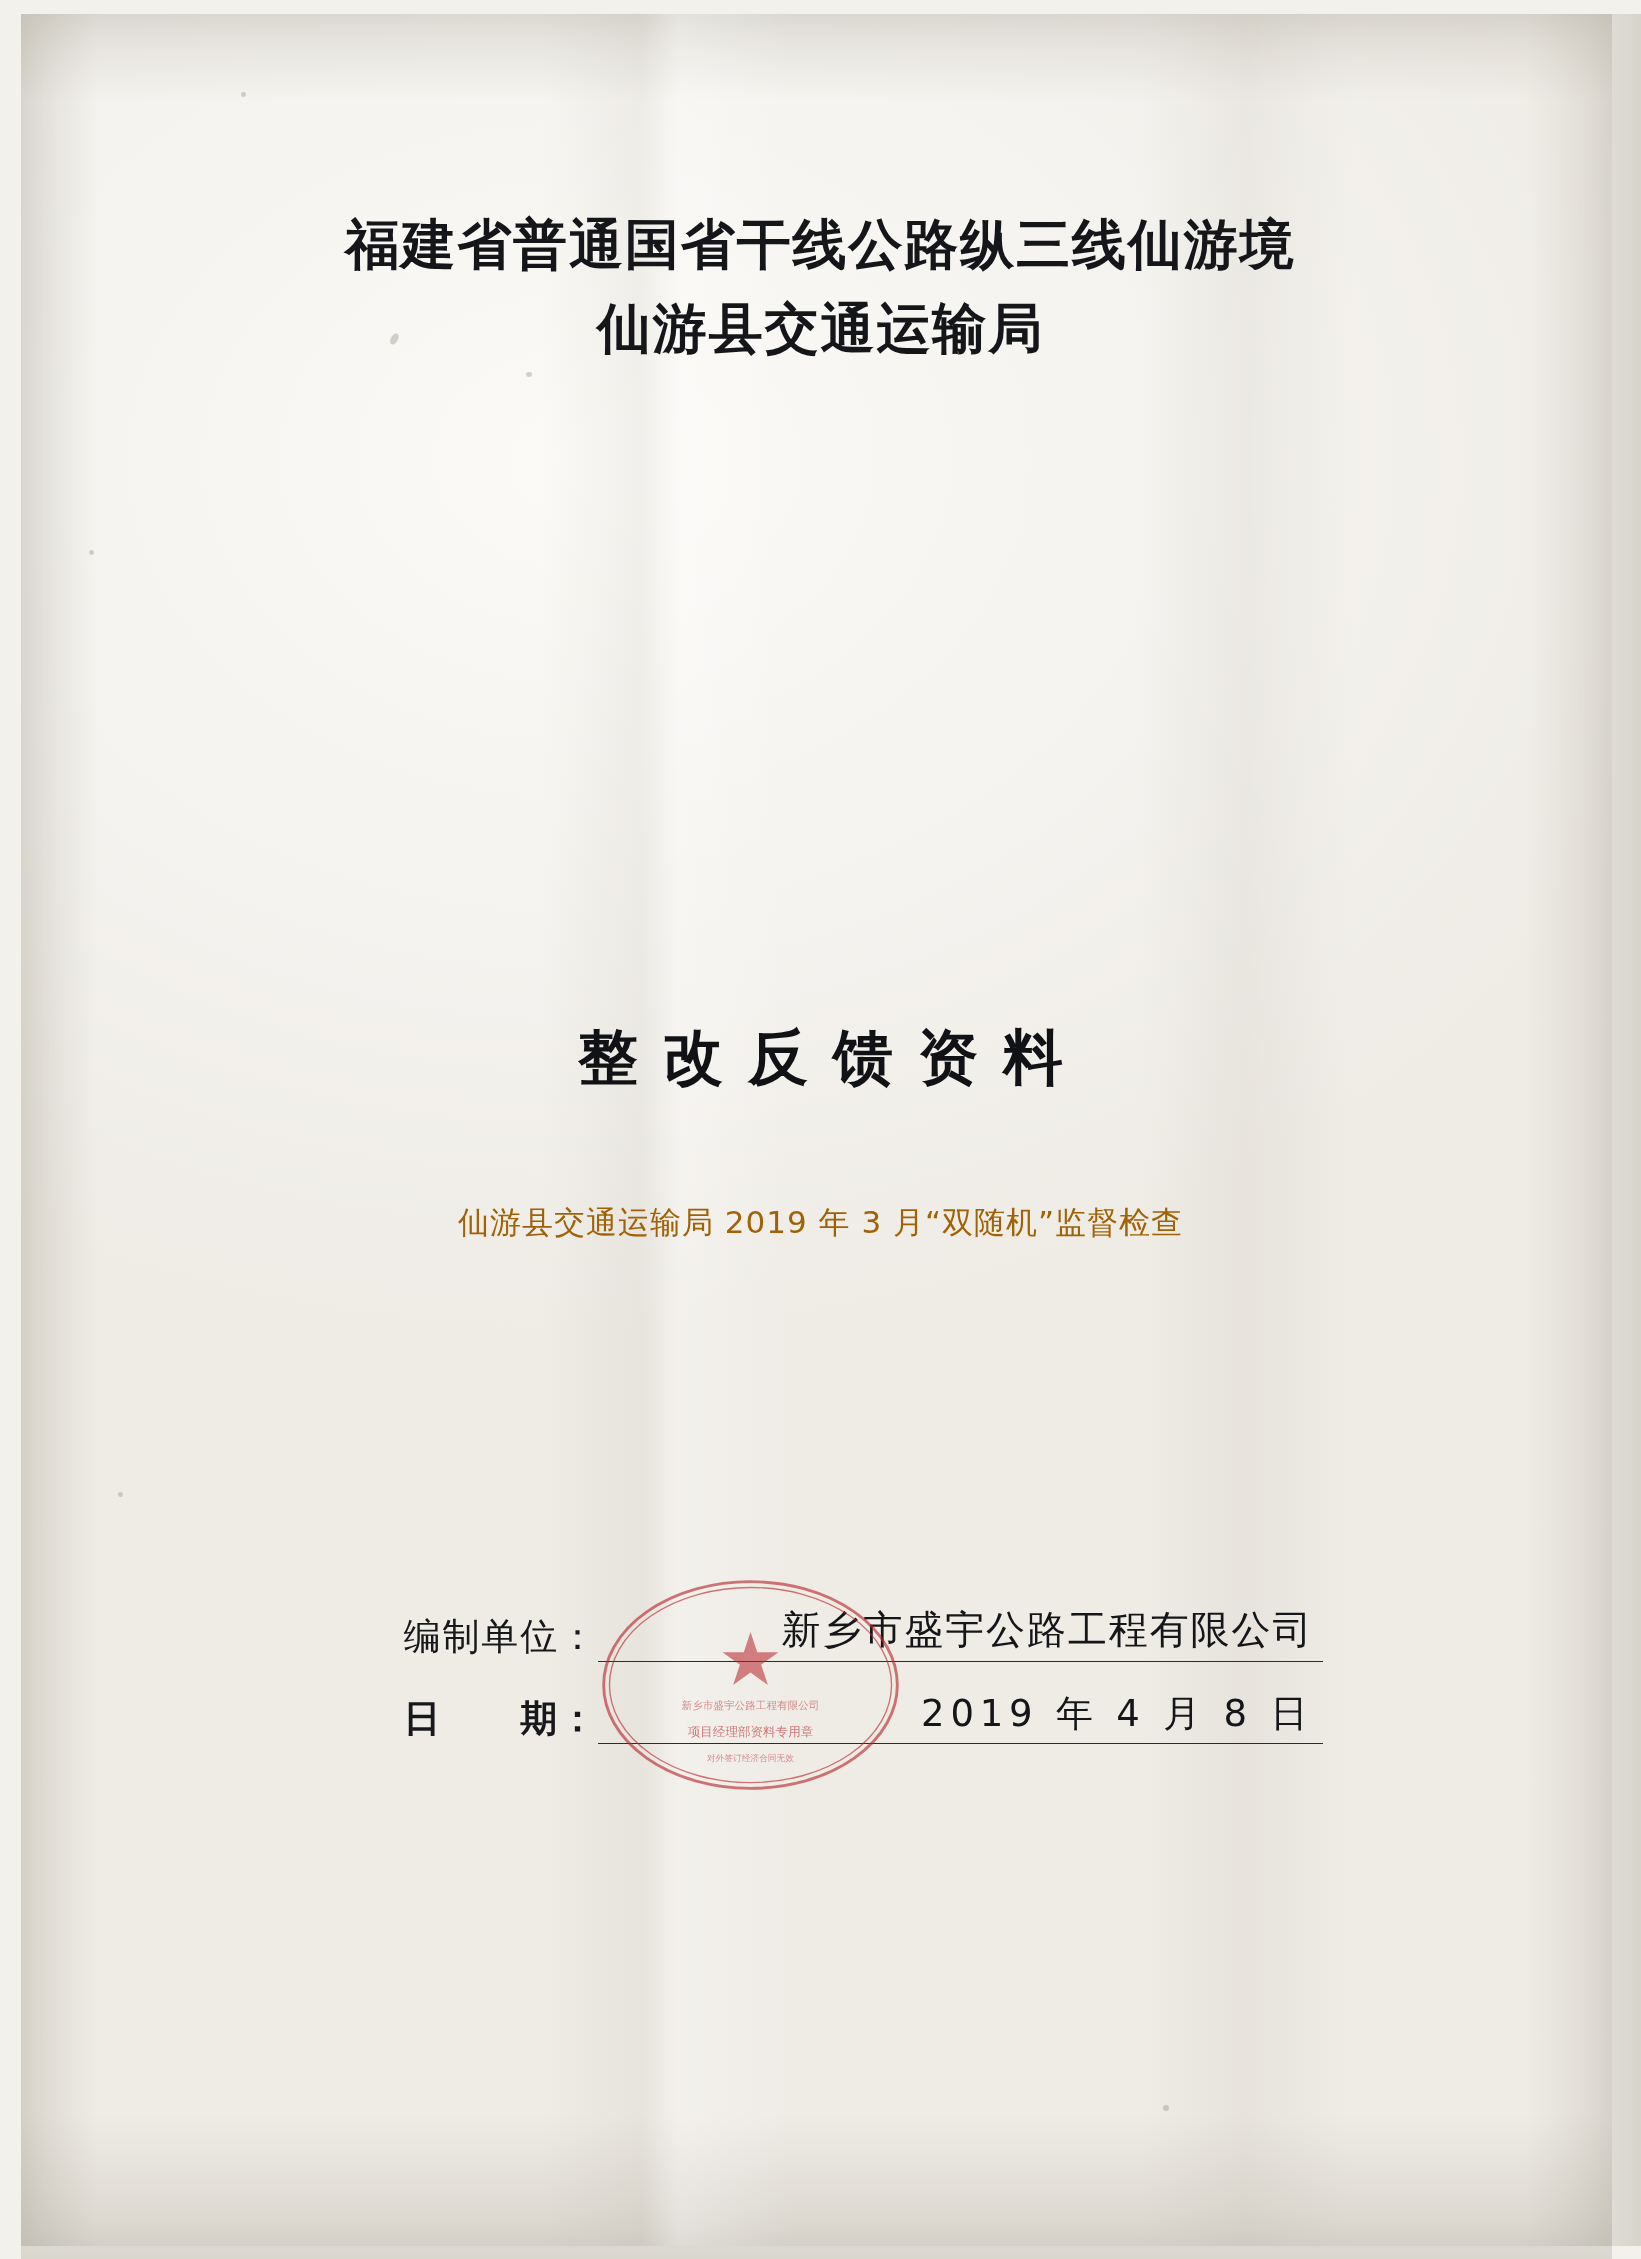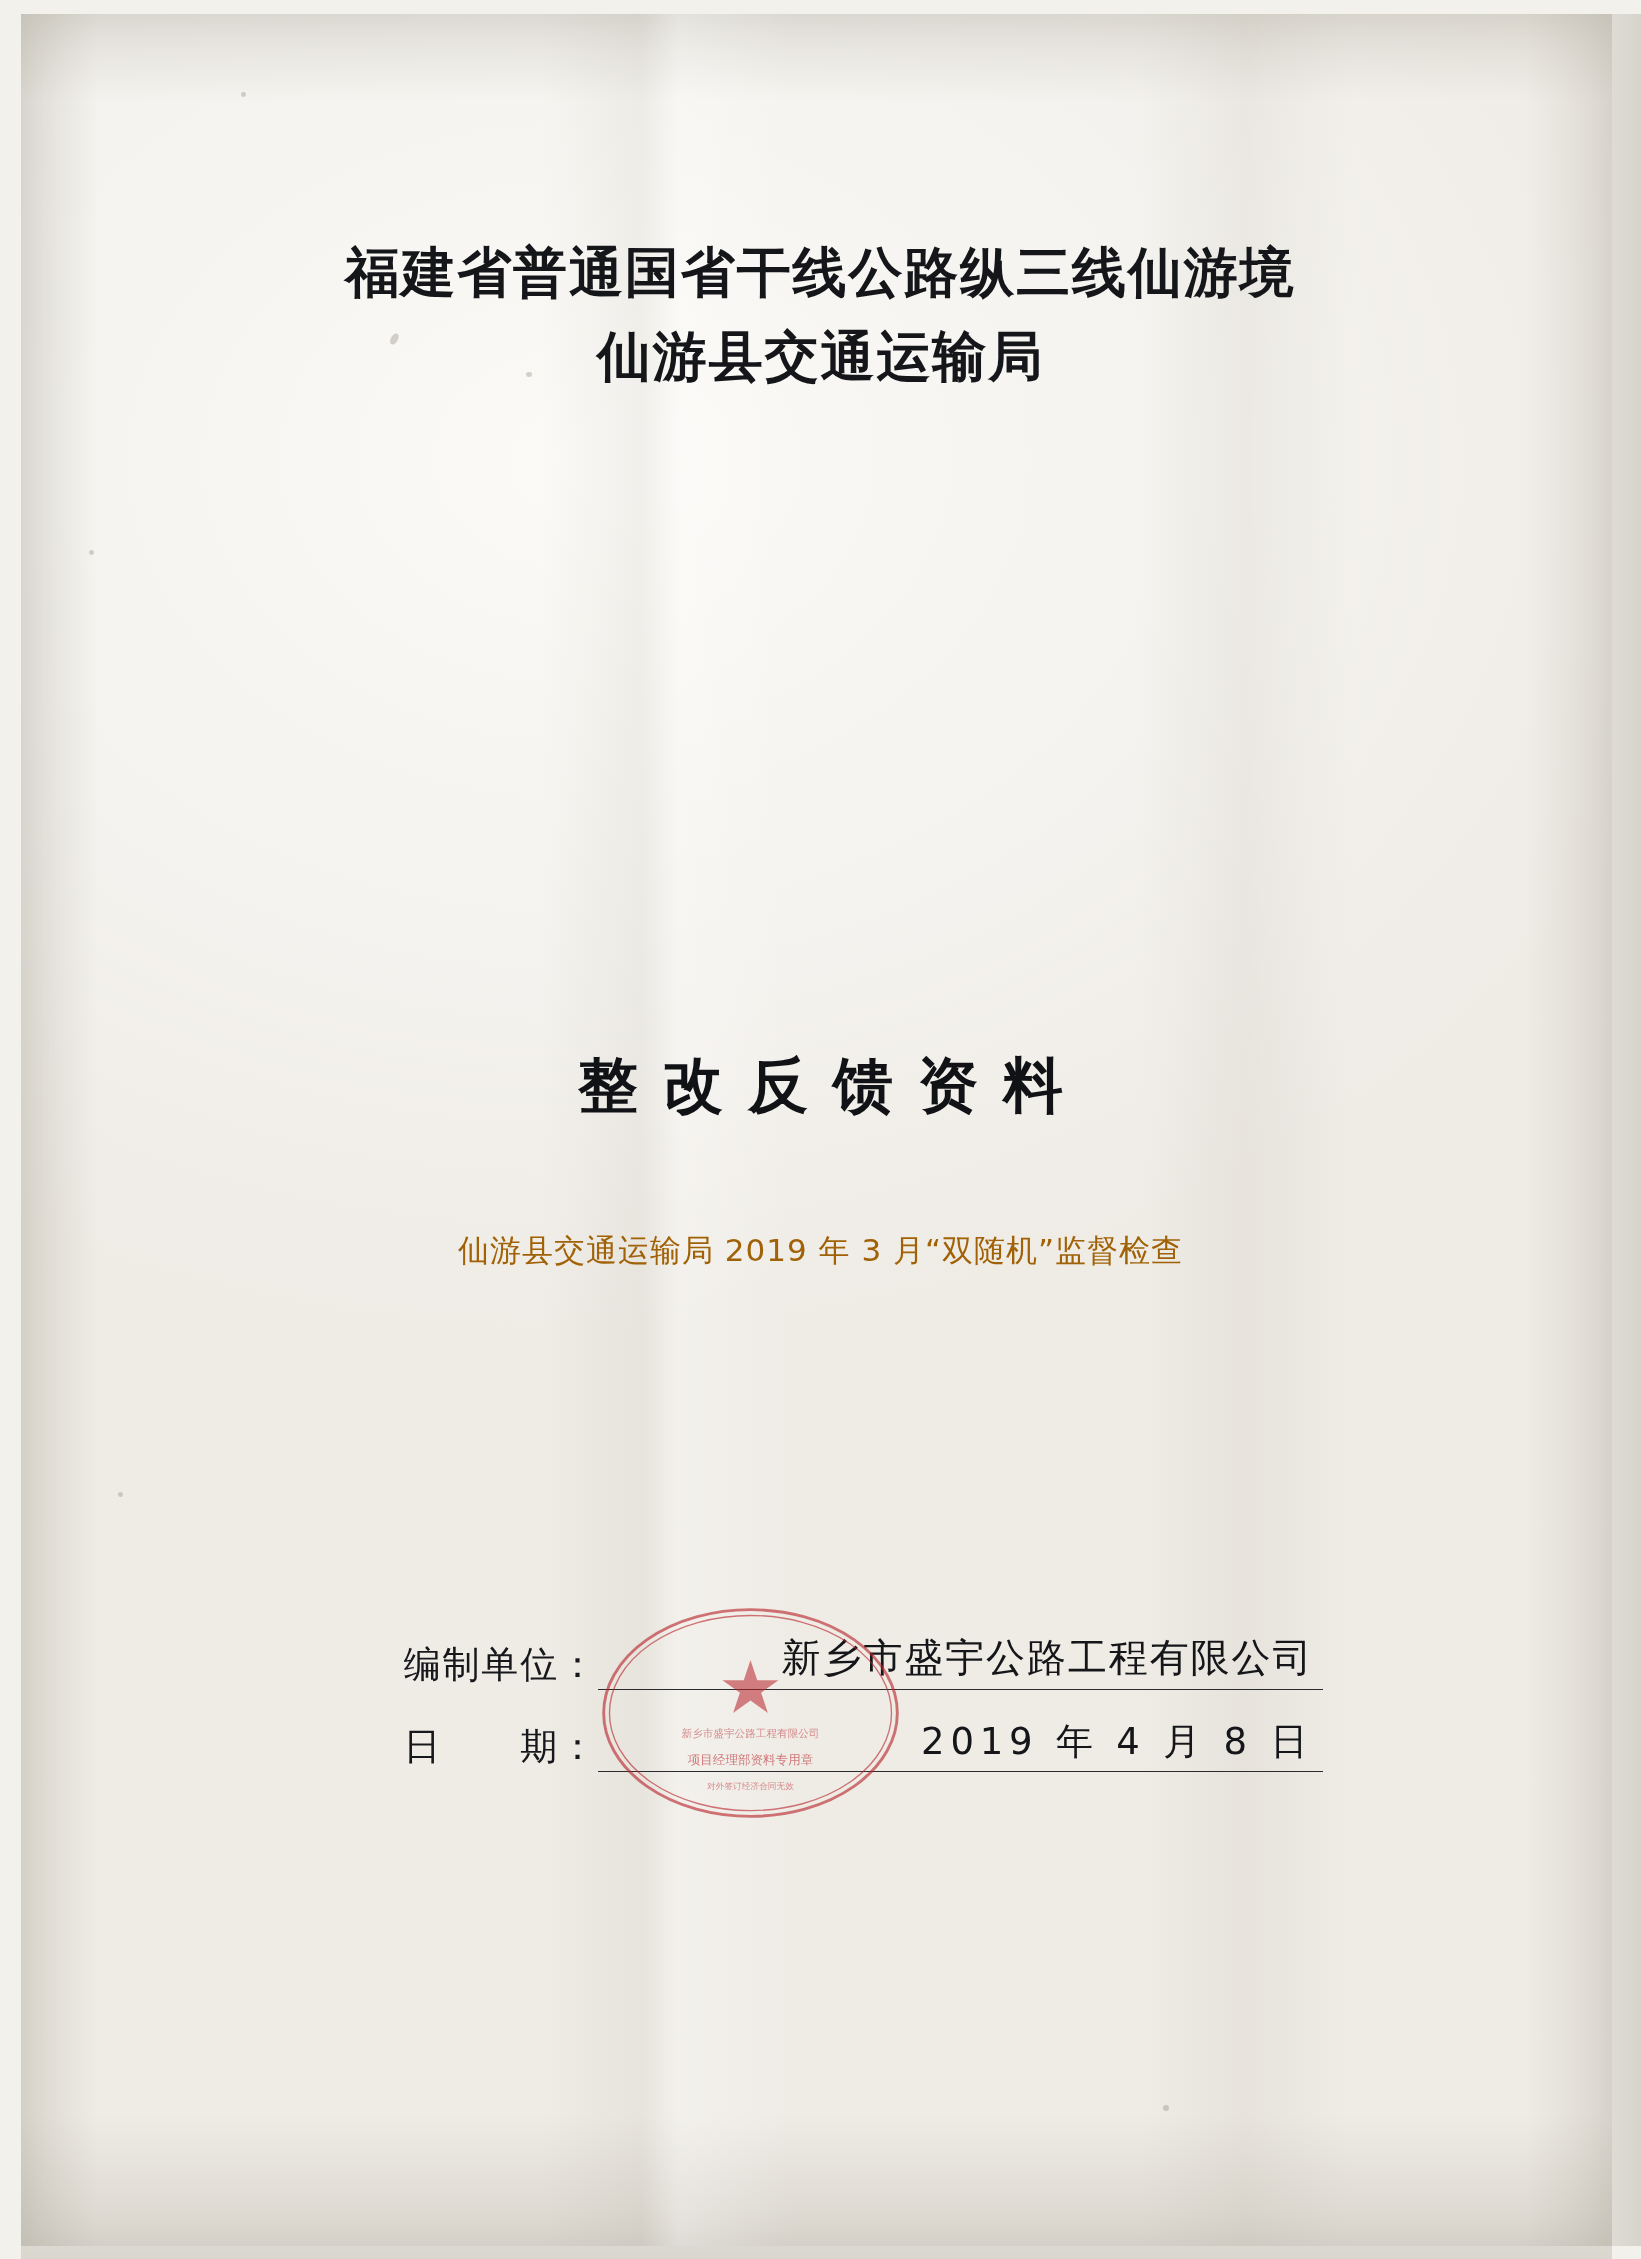--- a/index.html
+++ b/index.html
@@ -59,21 +59,20 @@
     left: 1139px; top: 13.5px; width: 212px; height: 2232px;
     background: linear-gradient(90deg, rgba(160,155,140,0.0), rgba(170,165,150,0.12) 50%, rgba(160,155,140,0.0));
     pointer-events: none;
   }
 
   .content {
     position: absolute;
     left: 0; top: 0;
     width: 1641px;
     height: 1908px;
-    margin-top: 28px;
   }
 
   .title-block {
     position: absolute;
     left: 0;
     top: 203px;
     width: 1641px;
     text-align: center;
   }
   .title-line {
@@ -140,20 +139,21 @@
   }
   .field-label {
     font-size: 37px;
     letter-spacing: 1.9px;
     color: #17181c;
     white-space: nowrap;
     width: 241px;
   }
   .field-label.spaced {
     letter-spacing: 1.9px;
+    font-weight: bold;
   }
   .field-value {
     flex: 1;
     font-size: 39px;
     color: #15161a;
     border-bottom: 1.9px solid #2a2b2f;
     padding: 0 9.7px 3.9px 13.5px;
     min-height: 46px;
     white-space: nowrap;
     letter-spacing: 1.9px;

